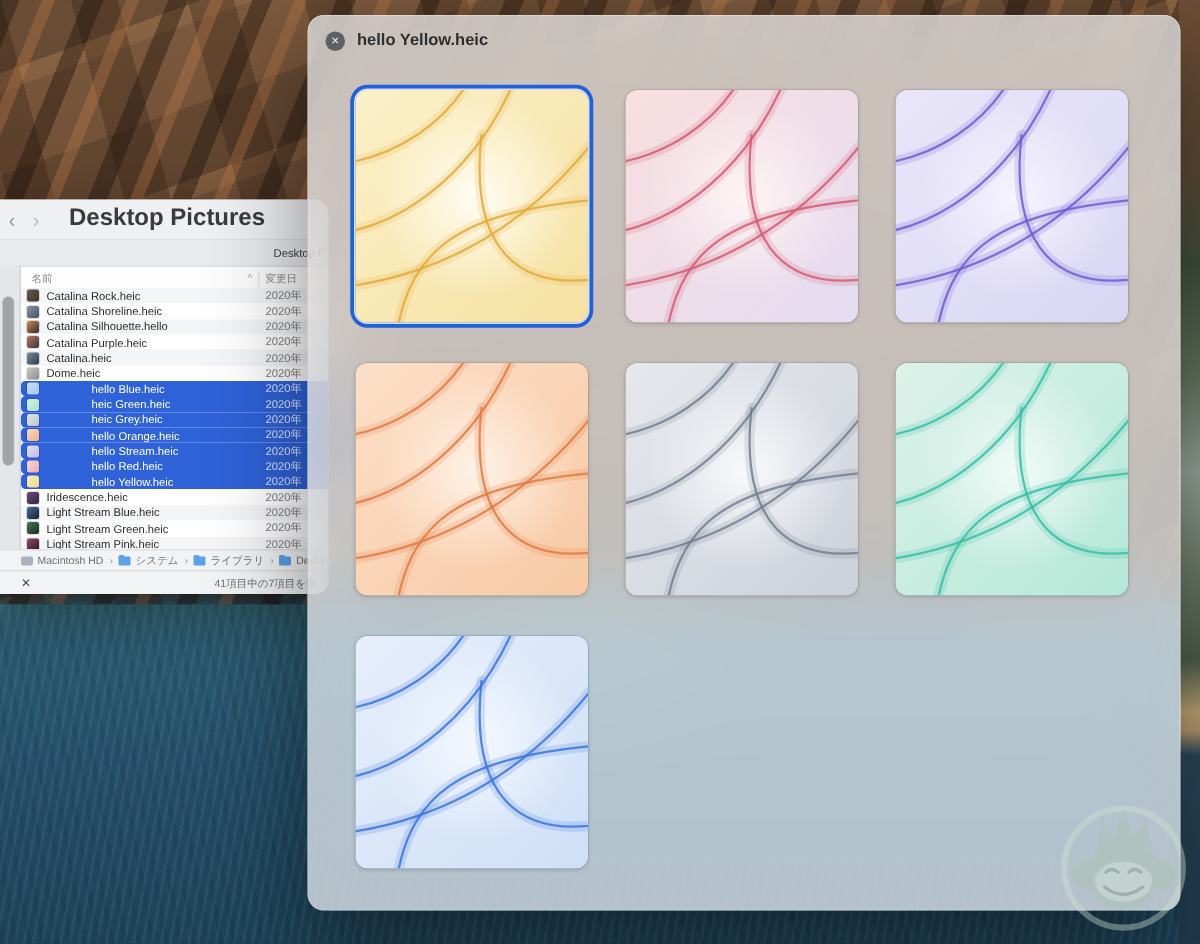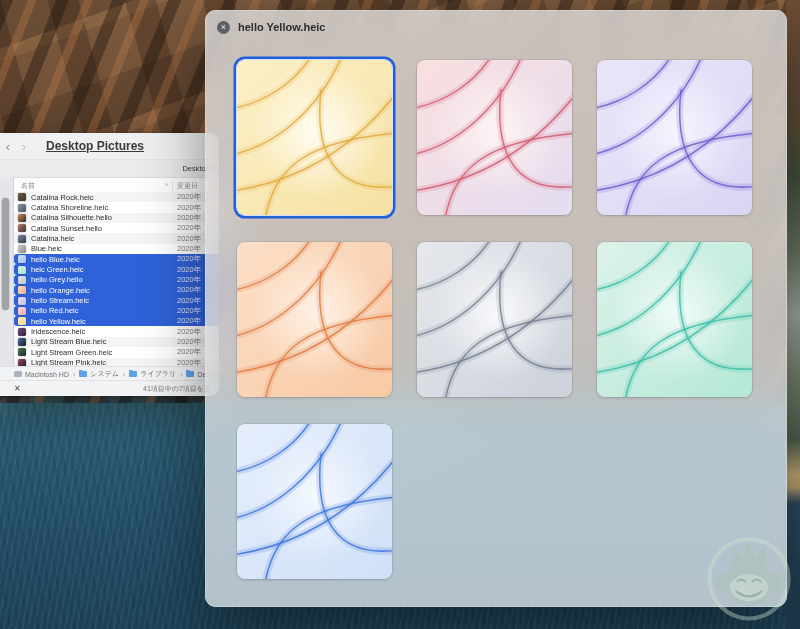--- a/index.html
+++ b/index.html
@@ -33,37 +33,37 @@
   .left-scroll-thumb{position:absolute;left:2px;top:198px;width:7px;height:112px;z-index:4;
     background:#a2a3a7;border-radius:4px;box-shadow:0 0 0 .5px rgba(0,0,0,.2);}
   
   .finder{position:absolute;left:0;top:133px;width:219px;height:263px;z-index:3;
     border-radius:0 9px 9px 0;overflow:hidden;background:#fff;
     box-shadow:0 14px 34px rgba(0,0,0,.38), 0 0 0 .5px rgba(0,0,0,.15);}
   .fw-toolbar{height:26px;background:#eff0f1;display:flex;align-items:center;
     border-bottom:1px solid #e2e3e5;}
   .nav-btn{width:16px;text-align:center;font-size:13px;color:#8f9094;line-height:1;cursor:default;}
   .nav-btn.fwd{color:#b9babd;}
-  .fw-title{font-size:12px;font-weight:bold;color:#3a3a3c;margin-left:14px;text-decoration:underline;}
+  .fw-title{font-size:16px;font-weight:bold;color:#3a3a3c;margin-left:14px;}
   .fw-subrow{height:17px;background:#eaebed;border-bottom:1px solid #dddee0;
     display:flex;align-items:center;justify-content:flex-end;}
   .fw-subrow span{font-size:7.5px;color:#3c3c3e;padding-right:2px;}
   .fw-colheader{height:15px;background:#fdfdfd;border-bottom:1px solid #e4e4e6;
     margin-left:14px;display:flex;align-items:center;font-size:7px;color:#8a8a8e;}
   .ch-name{flex:1;display:flex;justify-content:space-between;align-items:center;padding-left:7px;
     border-right:1px solid #e4e4e6;padding-right:4px;}
   .ch-sort{color:#98989c;font-size:6.5px;}
   .ch-date{width:42px;padding-left:4px;}
   .fw-gutter{position:absolute;left:0;top:44px;bottom:29px;width:13px;
     background:#e5e6e9;border-right:1px solid #d3d4d7;}
   .fw-list{position:absolute;left:14px;right:0;top:59px;height:176px;overflow:hidden;}
   .frow{height:10.35px;display:flex;align-items:center;font-size:7.5px;color:#2c2c2e;}
   .frow:nth-child(odd){background:#f4f5f7;}
   .frow:nth-child(even){background:#ffffff;}
-  .frow.sel{background:#2f62d9;color:#ffffff;border-radius:3px 0 0 3px;}
+  .frow.sel{background:#2f62d9;color:#ffffff;border-radius:3px 0 0 3px;gap:30px;}
   .ficon{width:8px;height:8px;border-radius:1.5px;margin:0 5px 0 4px;flex-shrink:0;
     box-shadow:0 0 0 .5px rgba(0,0,0,.18);}
   .fname{flex:1;white-space:nowrap;overflow:hidden;}
   .fdate{width:42px;flex-shrink:0;padding-left:4px;color:#7e7e82;white-space:nowrap;}
   .frow.sel .fdate{color:#dbe6ff;}
   .fw-pathbar{position:absolute;left:0;right:0;bottom:15px;height:14px;background:#f2f3f4;
     border-top:1px solid #e0e1e3;display:flex;align-items:center;padding-left:14px;
     font-size:7px;color:#6e6e73;white-space:nowrap;overflow:hidden;}
   .pitem{display:flex;align-items:center;gap:3px;margin-right:4px;}
   .psep{margin-right:4px;color:#9a9a9e;}
@@ -138,46 +138,46 @@
     <span class="fname">Catalina Shoreline.heic</span>
     <span class="fdate">2020年</span>
   </div>
       <div class="frow">
     <span class="ficon" style="background: linear-gradient(135deg, rgb(210, 138, 74), rgb(46, 40, 54));"></span>
     <span class="fname">Catalina Silhouette.hello</span>
     <span class="fdate">2020年</span>
   </div>
       <div class="frow">
     <span class="ficon" style="background: linear-gradient(135deg, rgb(184, 122, 92), rgb(56, 50, 63));"></span>
-    <span class="fname">Catalina Sunset.hello</span>
+    <span class="fname">Catalina Purple.heic</span>
     <span class="fdate">2020年</span>
   </div>
       <div class="frow">
     <span class="ficon" style="background: linear-gradient(135deg, rgb(122, 139, 156), rgb(47, 58, 72));"></span>
     <span class="fname">Catalina.heic</span>
     <span class="fdate">2020年</span>
   </div>
       <div class="frow">
     <span class="ficon" style="background: linear-gradient(135deg, rgb(201, 201, 201), rgb(142, 142, 142));"></span>
-    <span class="fname">Blue.heic</span>
+    <span class="fname">Dome.heic</span>
     <span class="fdate">2020年</span>
   </div>
       <div class="frow sel">
     <span class="ficon" style="background: linear-gradient(135deg, rgb(207, 226, 248), rgb(158, 195, 239));"></span>
     <span class="fname">hello Blue.heic</span>
     <span class="fdate">2020年</span>
   </div>
       <div class="frow sel">
     <span class="ficon" style="background: linear-gradient(135deg, rgb(216, 240, 230), rgb(165, 224, 202));"></span>
     <span class="fname">heic Green.heic</span>
     <span class="fdate">2020年</span>
   </div>
       <div class="frow sel">
     <span class="ficon" style="background: linear-gradient(135deg, rgb(224, 227, 233), rgb(191, 197, 208));"></span>
-    <span class="fname">hello Grey.hello</span>
+    <span class="fname">heic Grey.heic</span>
     <span class="fdate">2020年</span>
   </div>
       <div class="frow sel">
     <span class="ficon" style="background: linear-gradient(135deg, rgb(250, 217, 192), rgb(240, 177, 134));"></span>
     <span class="fname">hello Orange.heic</span>
     <span class="fdate">2020年</span>
   </div>
       <div class="frow sel">
     <span class="ficon" style="background: linear-gradient(135deg, rgb(228, 224, 246), rgb(196, 189, 235));"></span>
     <span class="fname">hello Stream.heic</span>

